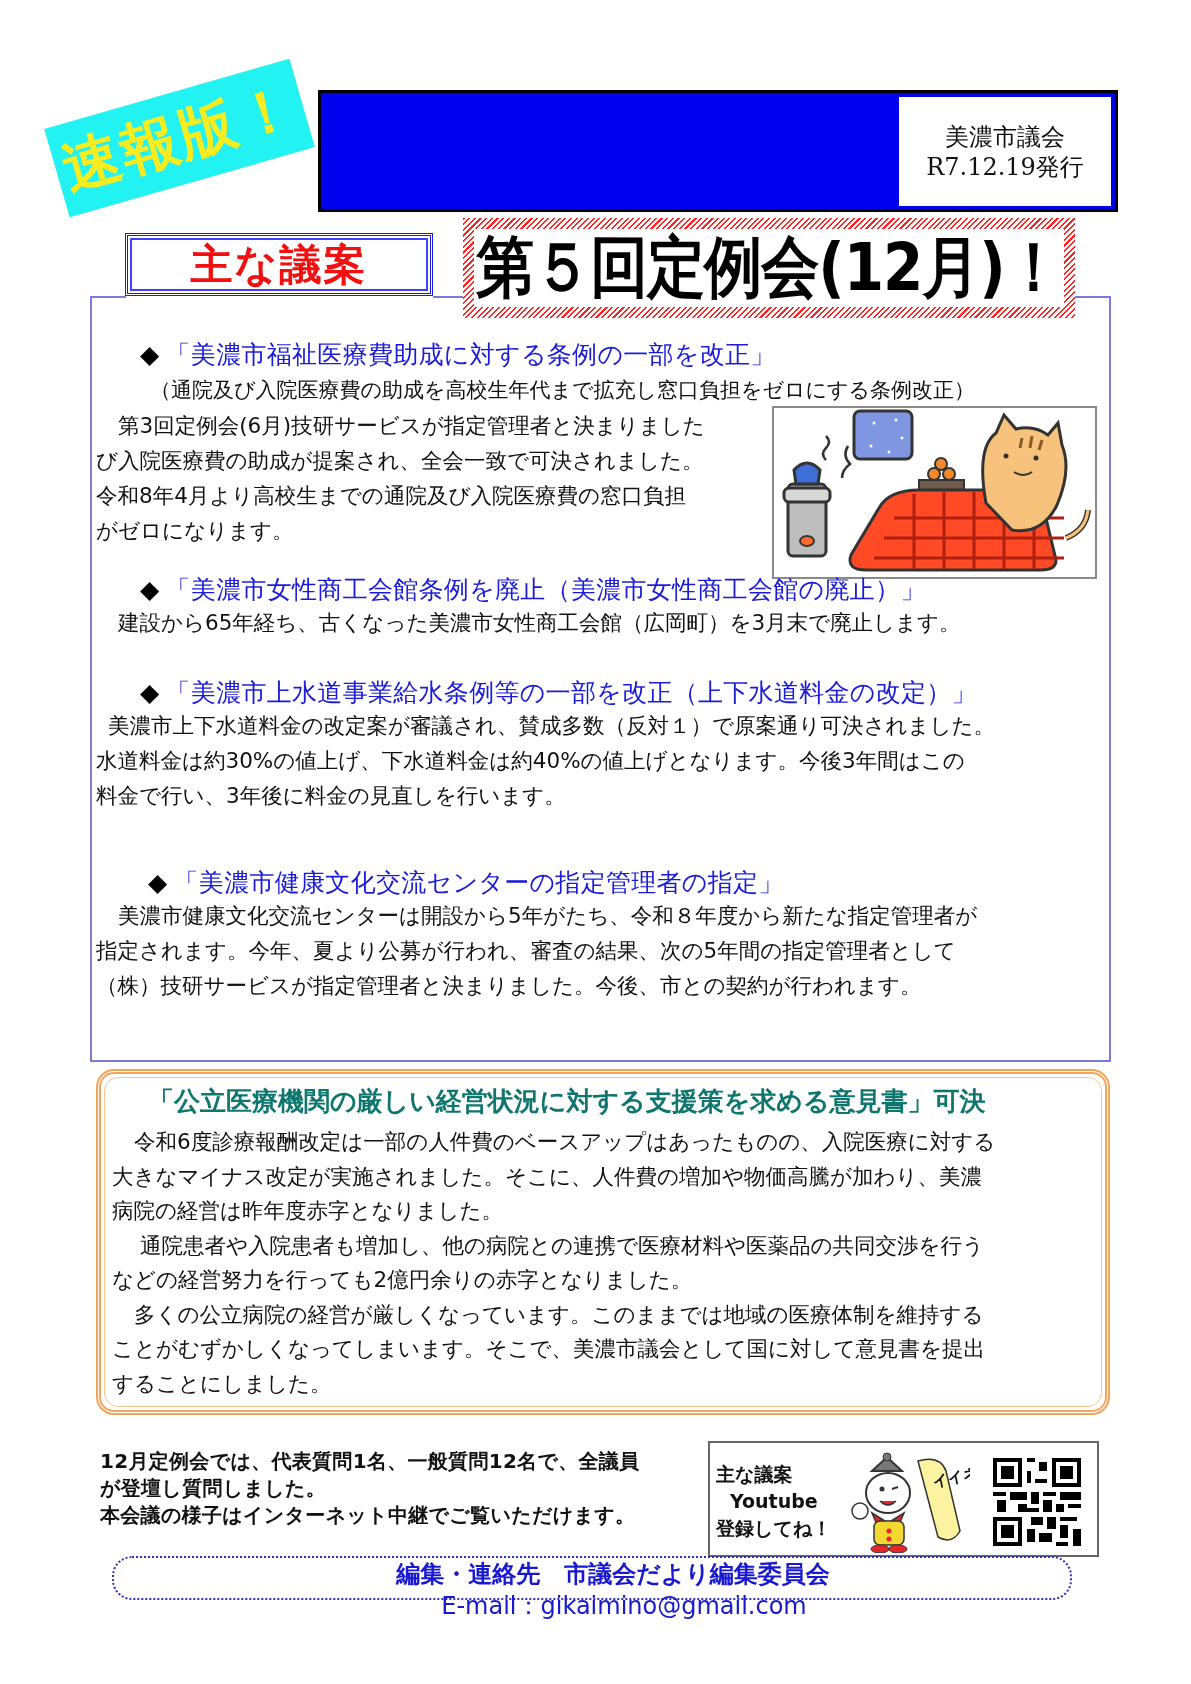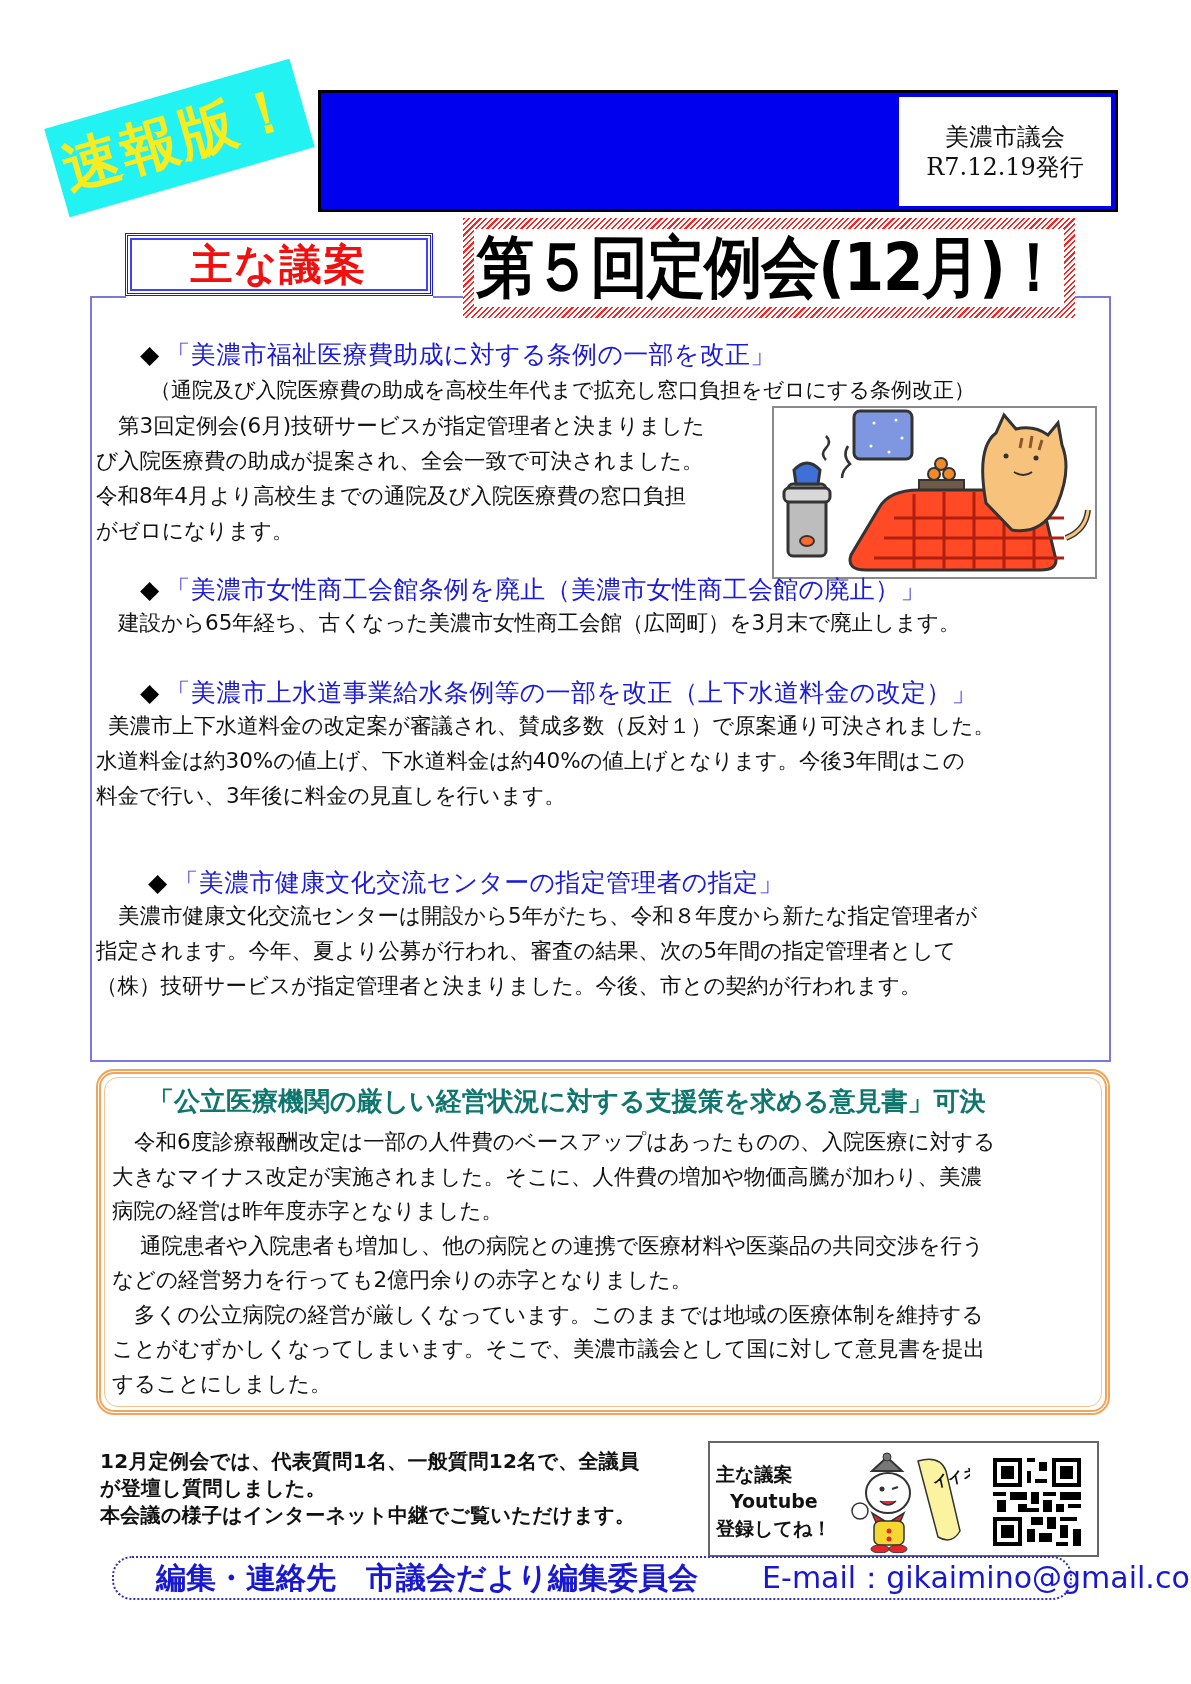--- a/index.html
+++ b/index.html
@@ -94,21 +94,21 @@
   }
   .youtube-label {
     position: absolute; left: 6px; top: 18px; font-size: 19px; font-weight: bold; line-height: 27px; color: #111; text-align: left;
   }
   .youtube-label .mid { padding-left: 14px; }
   .mascot { position: absolute; left: 140px; top: 8px; width: 120px; height: 102px; }
   .qr { position: absolute; left: 283px; top: 15px; width: 88px; height: 88px; }
   .contact-bar {
     position: absolute; left: 112px; top: 1556px; width: 960px; height: 44px;
     border: 2px dotted #3030c0; border-radius: 20px; display: flex; align-items: center;
-    font-size: 30px; color: #1818d0; font-weight: bold;
+    font-size: 24px; color: #1818d0; font-weight: bold; flex-direction: column;
   }
   .contact-bar .edit { margin-left: 42px; white-space: nowrap; }
   .contact-bar .email { margin-left: 64px; white-space: nowrap; font-weight: normal; }
 </style>
 </head>
 <body>
 
 <div class="flash-badge">
   <span>速報版！</span>
 </div>

